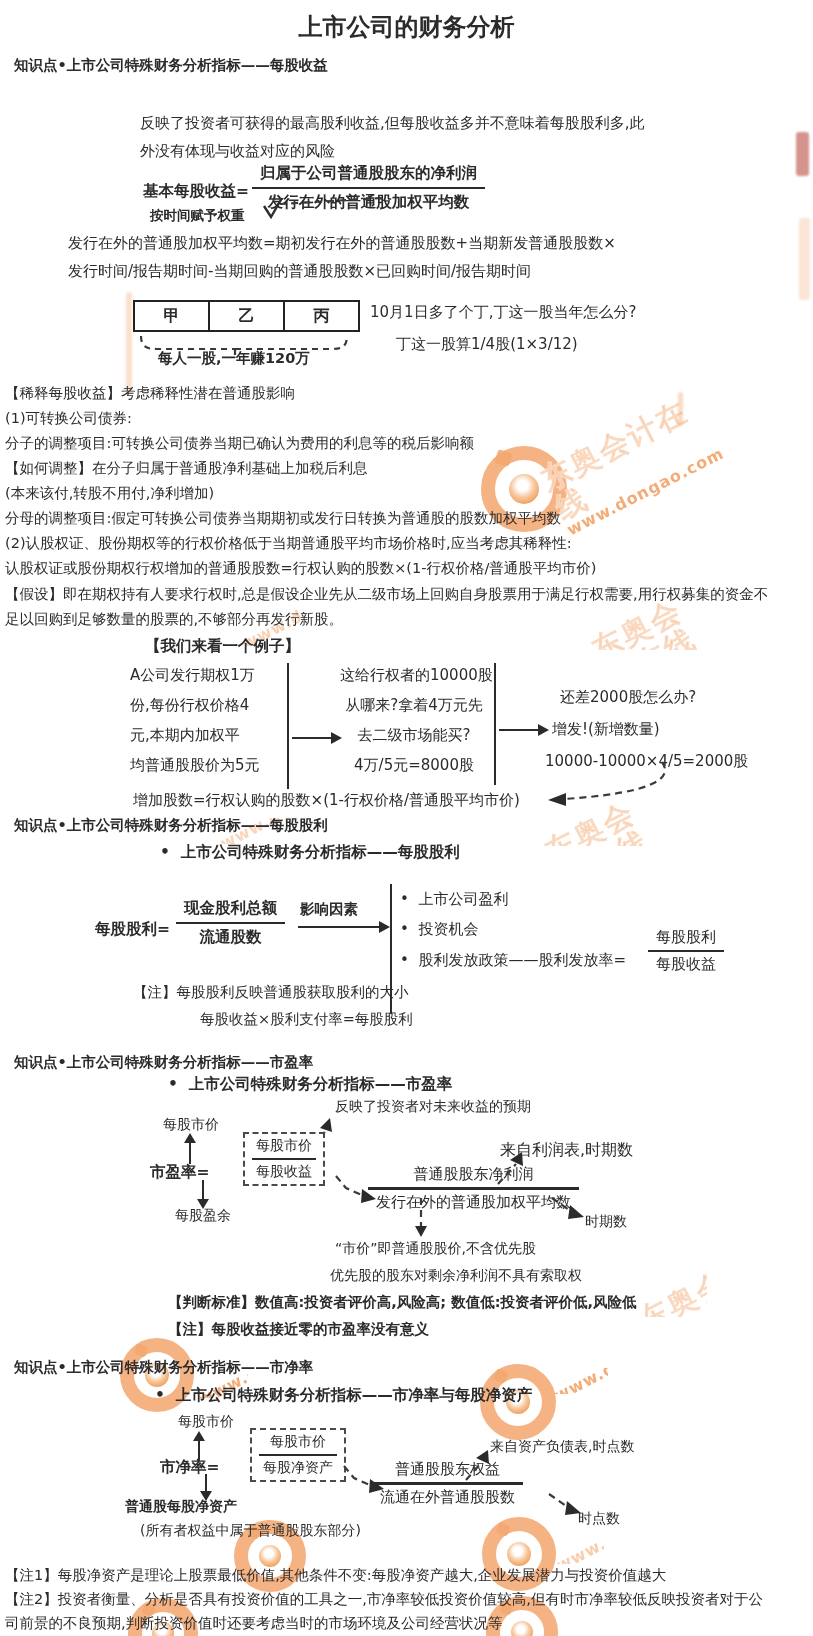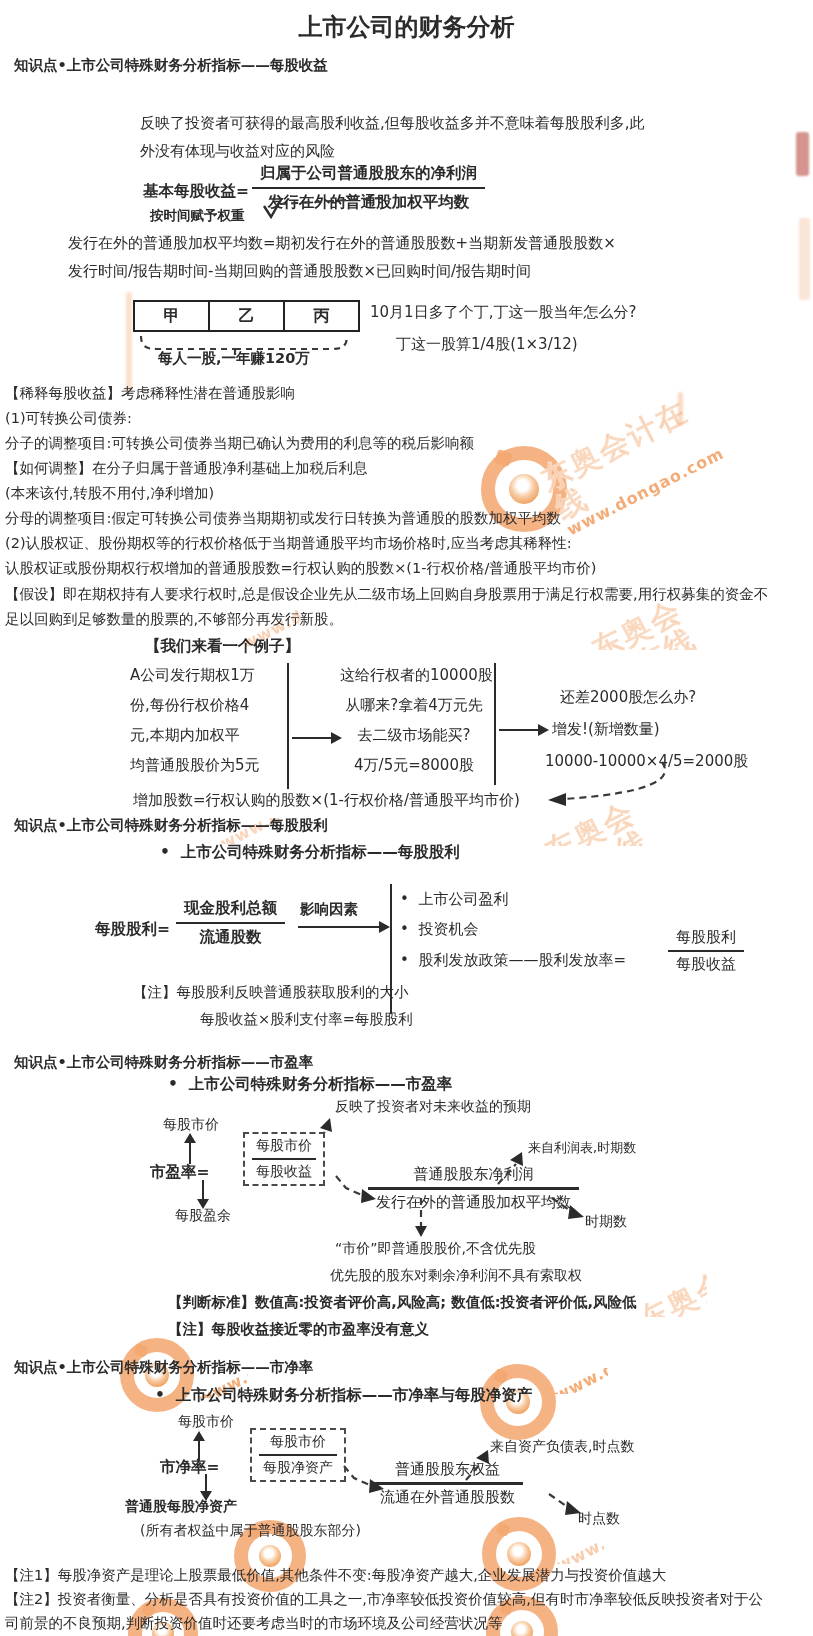--- a/index.html
+++ b/index.html
@@ -241,21 +241,21 @@
 
   <div class="t" style="left:400px; top:890px; font-size:15px;">
     <span>•</span>&nbsp; <span>上市公司盈利</span>
   </div>
   <div class="t" style="left:400px; top:920px; font-size:15px;">
     <span>•</span>&nbsp; <span>投资机会</span>
   </div>
   <div class="t" style="left:400px; top:951px; font-size:15px;">
     <span>•</span>&nbsp; <span>股利发放政策——股利发放率=</span>
   </div>
-  <div class="frac" style="left:648px; top:928px; font-size:15px;margin-left:20px;">
+  <div class="frac" style="left:648px; top:928px; font-size:15px;">
     <span class="num">每股股利</span>
     <span class="den">每股收益</span>
   </div>
 
   <div class="t md" style="left:133px; top:983px;">【注】每股股利反映普通股获取股利的大小</div>
   <div class="t md" style="left:200px; top:1010px;">每股收益×股利支付率=每股股利</div>
 
   <div class="t b md" style="left:14px; top:1053px;">知识点•上市公司特殊财务分析指标——市盈率</div>
   <div class="t b lg" style="left:168px; top:1075px;">
     <span>•</span>&nbsp;&nbsp;<span>上市公司特殊财务分析指标——市盈率</span>
@@ -280,21 +280,21 @@
   <div class="t" style="left:175px; top:1207px; font-size:14px;">每股盈余</div>
 
   <svg class="stroke" style="left:332px; top:1172px;" width="46" height="34" viewBox="0 0 46 34">
     <path class="d" d="M4,4 L14,16 L32,24"></path>
     <polygon points="30,17 44,27 29,31"></polygon>
   </svg>
   <div class="frac thick" style="left:368px; top:1165px; font-size:15px;">
     <span class="num">普通股股东净利润</span>
     <span class="den">发行在外的普通股加权平均数</span>
   </div>
-  <div class="t" style="left:528px; top:1140px; font-size:13px;">来自利润表,时期数</div>
+  <div class="t" style="left:500px; top:1140px; font-size:16px;">来自利润表,时期数</div>
   <svg class="stroke" style="left:492px; top:1148px;" width="40" height="40" viewBox="0 0 40 40">
     <path class="d" d="M6,36 L24,16"></path>
     <polygon points="18,12 30,4 31,18"></polygon>
   </svg>
   <div class="t" style="left:585px; top:1213px; font-size:14px;">时期数</div>
   <svg class="stroke" style="left:548px; top:1194px;" width="40" height="30" viewBox="0 0 40 30">
     <path class="d" d="M4,4 L24,18"></path>
     <polygon points="22,11 36,23 20,25"></polygon>
   </svg>
   <svg class="stroke" style="left:414px; top:1196px;" width="14" height="42" viewBox="0 0 14 42">

